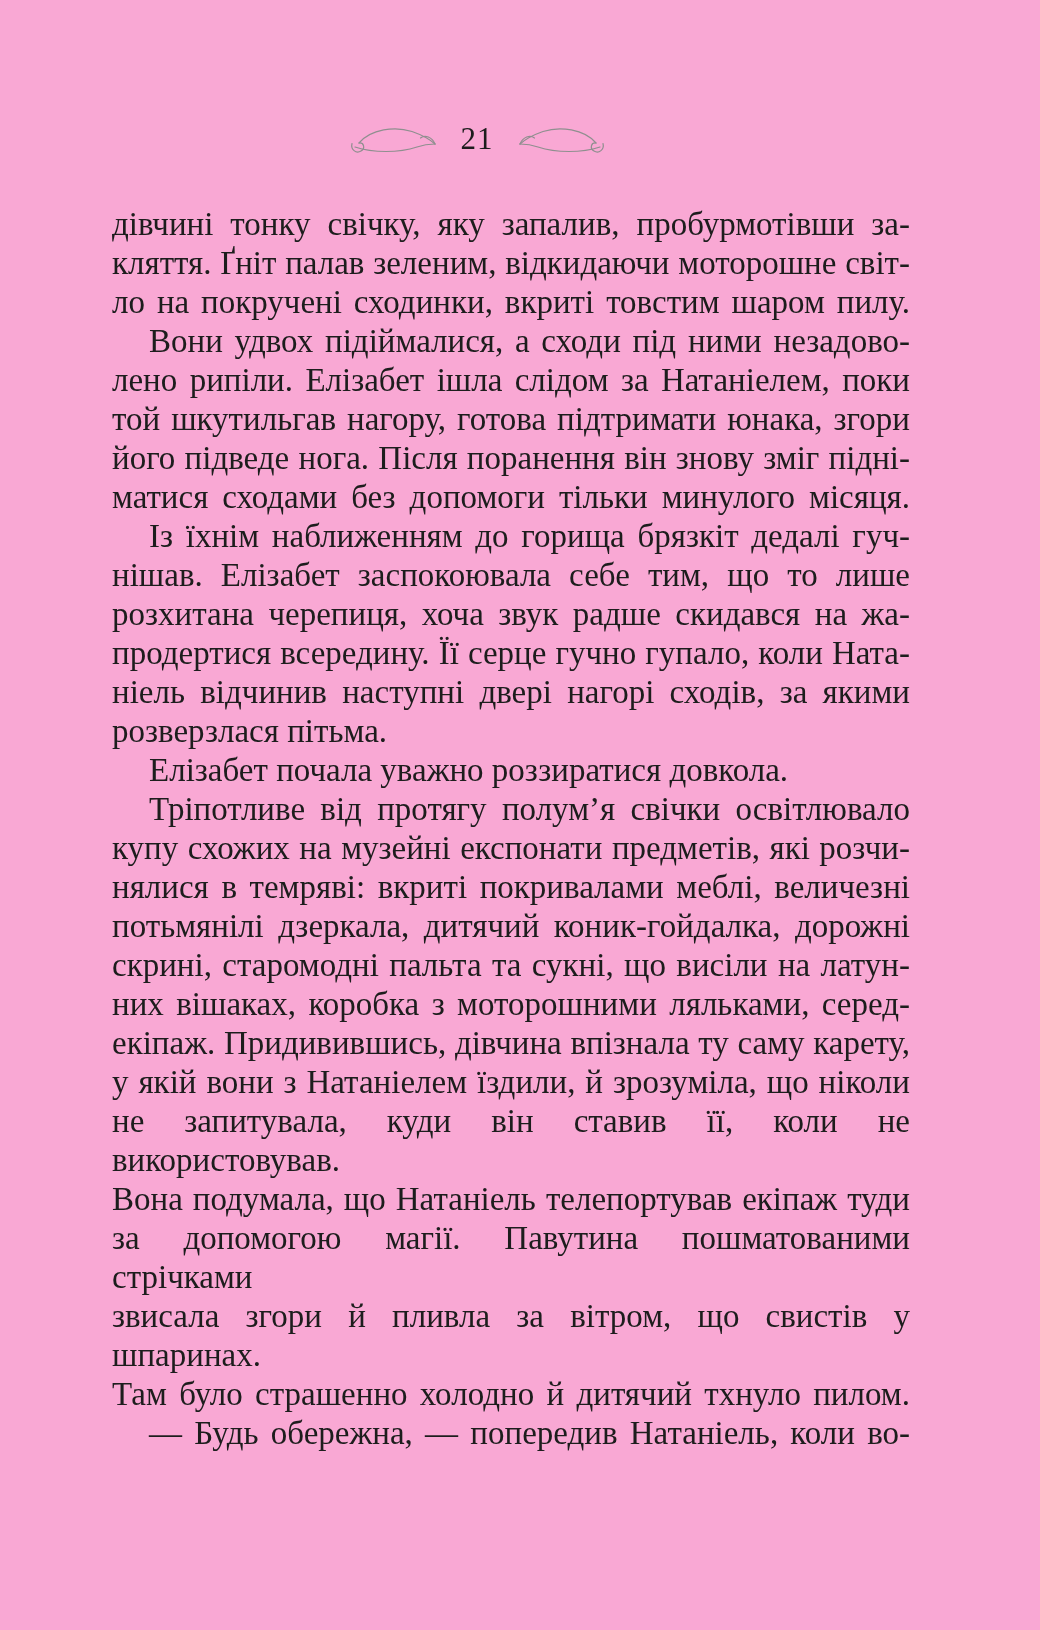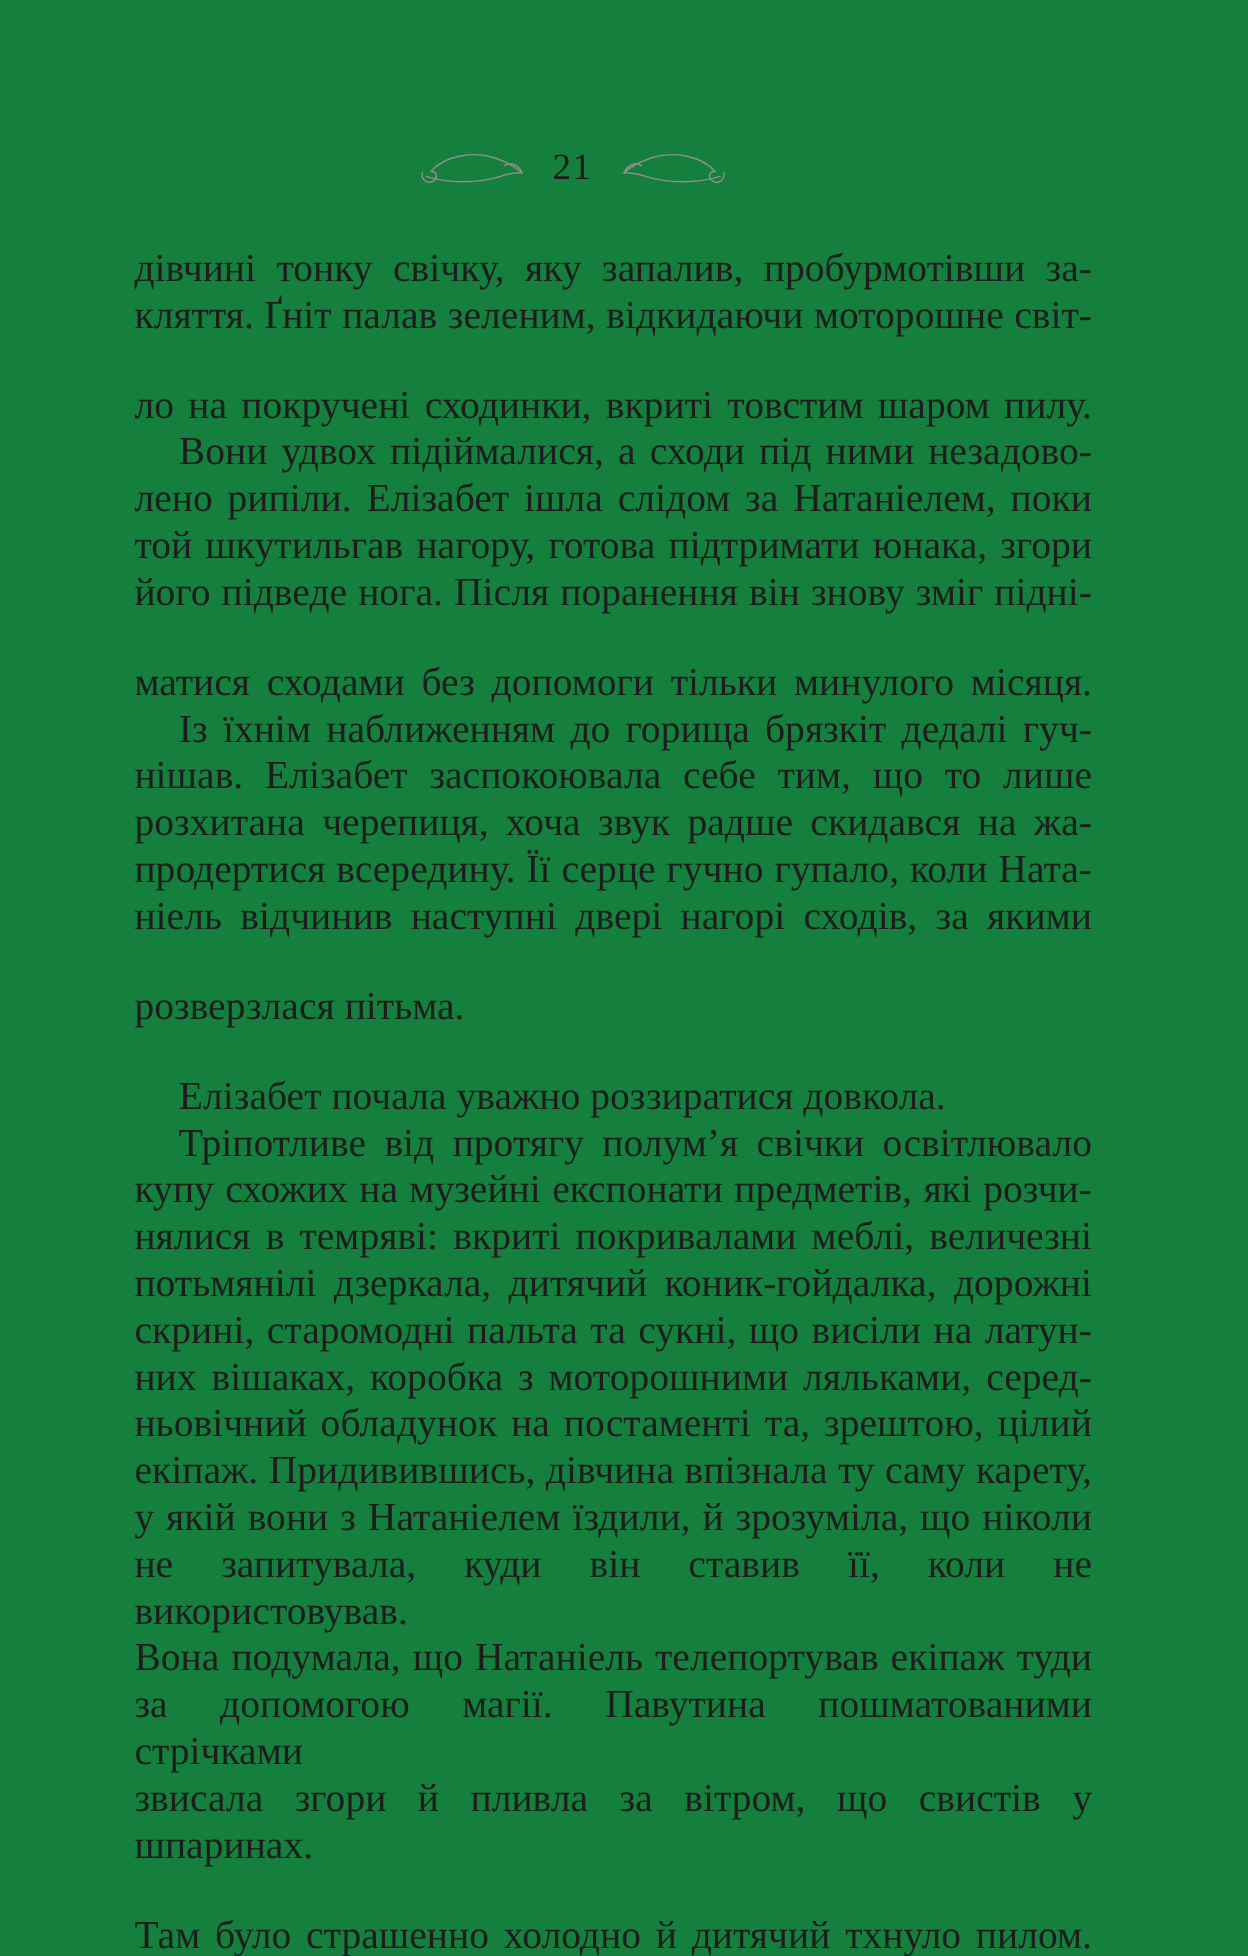--- a/index.html
+++ b/index.html
@@ -11,21 +11,21 @@
     width: 1040px;
     height: 1630px;
     position: relative;
     font-family: "Liberation Serif", "DejaVu Serif", serif;
     color: #1d1d1d;
     overflow: hidden;
   }
   .page {
     position: absolute;
     inset: 0;
-    background: #15803d;
+    background: #f9a8d4;
     font-family: Liberation Serif, serif;
   }
   .page-header {
     position: absolute;
     top: 119px;
     left: 112px;
     width: 798px;
     height: 40px;
     display: flex;
     align-items: center;
@@ -59,21 +59,21 @@
     font-size: 33px;
     line-height: 39px;
     color: #1d1d1d;
   }
   .para { margin: 0; }
   .line {
     text-align: justify;
     text-align-last: justify;
     white-space: normal;
   }
-  .para .line.last { text-align-last: left; margin-top: 36px; }
+  .para .line.last { text-align-last: left; }
   .para .line.last.fills { text-align-last: justify; }
   .para.indent .line:first-child { text-indent: 37px; }
 </style>
 </head>
 <body>
 
 <div class="page">
 
   <header class="page-header">
     <span class="flourish left">
@@ -123,21 +123,20 @@
       <div class="para indent">
         <div class="line last">Елізабет почала уважно роззиратися довкола.</div>
       </div>
       <div class="para indent">
         <div class="line">Тріпотливе від протягу полум’я свічки освітлювало</div>
         <div class="line">купу схожих на музейні експонати предметів, які розчи-</div>
         <div class="line">нялися в темряві: вкриті покривалами меблі, величезні</div>
         <div class="line">потьмянілі дзеркала, дитячий коник-гойдалка, дорожні</div>
         <div class="line">скрині, старомодні пальта та сукні, що висіли на латун-</div>
         <div class="line">них вішаках, коробка з моторошними ляльками, серед-</div>
-        <div class="line">ньовічний обладунок на постаменті та, зрештою, цілий</div>
         <div class="line">екіпаж. Придивившись, дівчина впізнала ту саму карету,</div>
         <div class="line">у якій вони з Натаніелем їздили, й зрозуміла, що ніколи</div>
         <div class="line">не запитувала, куди він ставив її, коли не використовував.</div>
         <div class="line">Вона подумала, що Натаніель телепортував екіпаж туди</div>
         <div class="line">за допомогою магії. Павутина пошматованими стрічками</div>
         <div class="line">звисала згори й пливла за вітром, що свистів у шпаринах.</div>
         <div class="line last fills">Там було страшенно холодно й дитячий тхнуло пилом.</div>
       </div>
       <div class="para indent">
         <div class="line">— Будь обережна, — попередив Натаніель, коли во-</div>

